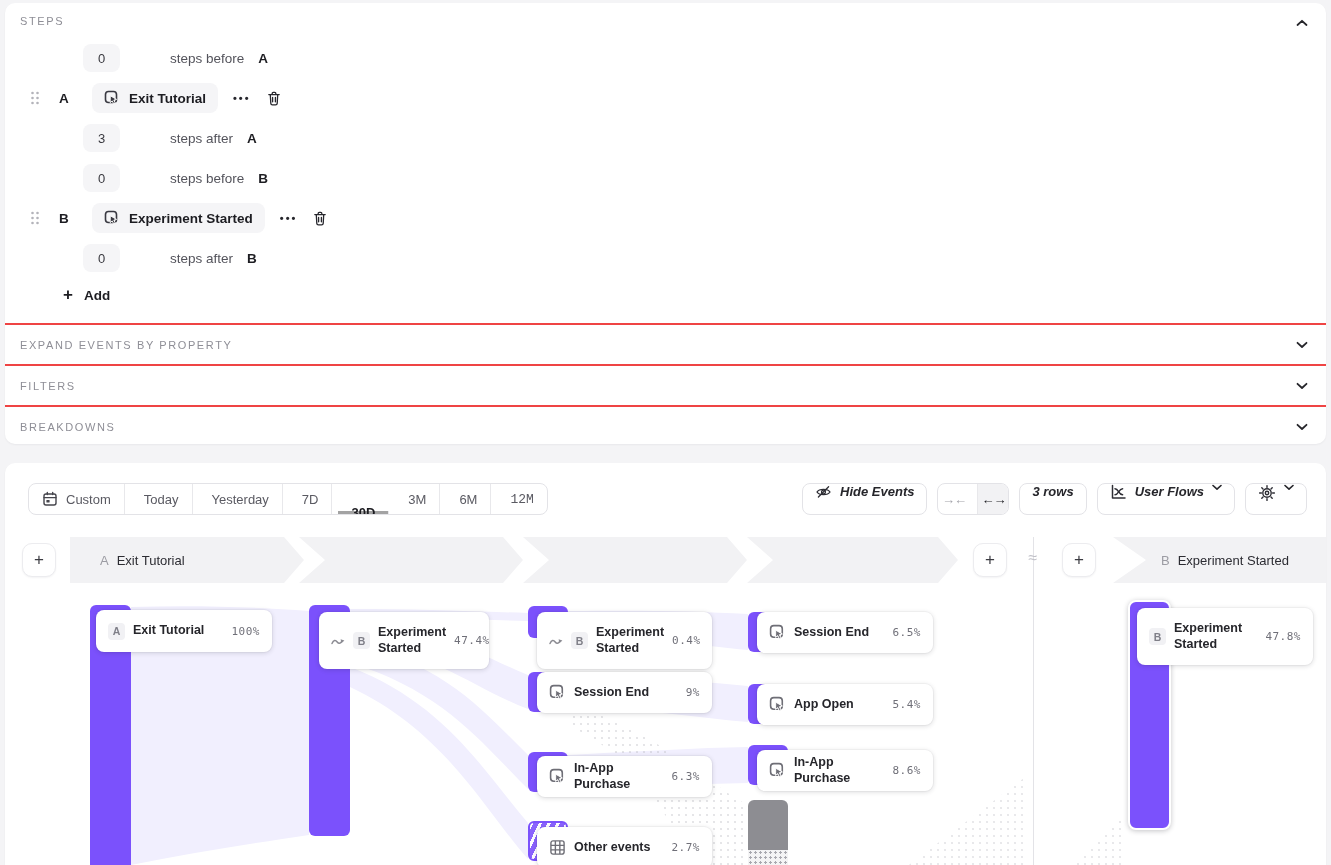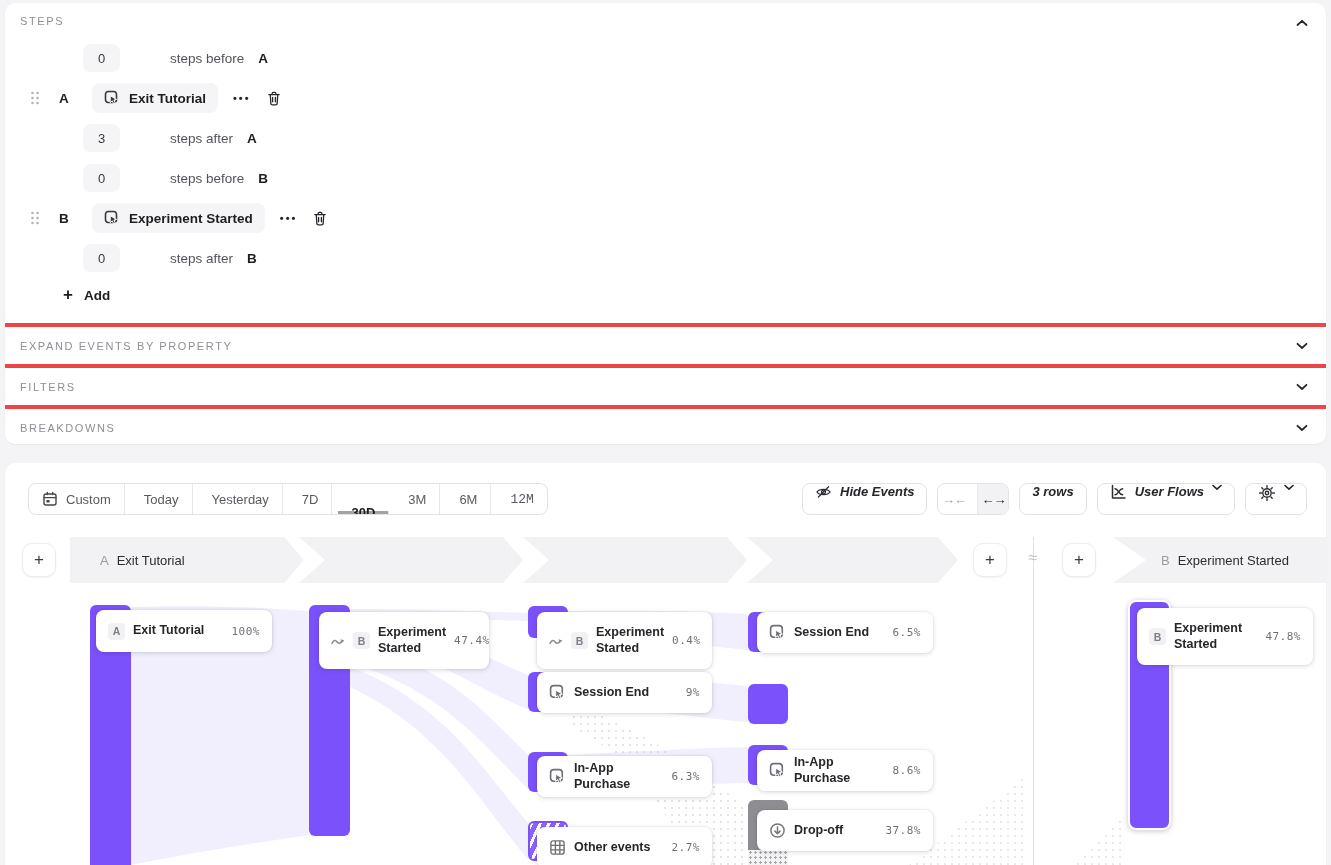--- a/index.html
+++ b/index.html
@@ -19,21 +19,21 @@
   .drag { color:#b3b3ba; width:10px; }
   .step-letter { width:14px; margin-left:19px; font-size:13.5px; font-weight:bold; color:#1d1d22; }
   .pill { margin-left:19px; height:30px; background:#f5f5f7; border-radius:8px; display:flex; align-items:center; gap:9px; padding:0 12px; cursor:pointer; }
   .pill svg { color:#3a3a42; }
   .pill span { font-size:13.5px; font-weight:bold; color:#1d1d22; }
   .more-dots { margin-left:15px; font-size:11px; font-weight:bold; letter-spacing:2px; color:#26262c; cursor:pointer; }
   .trash { margin-left:15px; color:#26262c; cursor:pointer; display:flex; }
   .add-row { position:absolute; left:58px; display:flex; align-items:center; gap:11px; cursor:pointer; }
   .add-row .plus { font-size:17px; font-weight:bold; color:#1d1d22; }
   .add-row .lbl { font-size:13.5px; font-weight:bold; color:#1d1d22; }
-  .collapse-row { position:absolute; left:0; width:100%; height:41px; border-top:4px solid #ef4444; display:flex; align-items:center; justify-content:space-between; padding:0 18px 0 15px; cursor:pointer; }
+  .collapse-row { position:absolute; left:0; width:100%; height:41px; border-top:2px solid #ef4444; display:flex; align-items:center; justify-content:space-between; padding:0 18px 0 15px; cursor:pointer; }
   
   .dateseg { position:absolute; left:23px; top:20px; height:32px; display:flex; align-items:stretch; border:1px solid #e3e3e7; border-radius:8px; background:#fff; overflow:hidden;gap:6px; }
   .ds { display:flex; align-items:center; gap:8px; padding:0 13px; font-size:13px; color:#5a5a62; border-right:1px solid #e8e8eb; cursor:pointer; white-space:nowrap; }
   .ds:last-child { border-right:none;font-family:Liberation Mono, monospace; }
   .ds.sel { background:#a3a3a3; color:#1b1b20; font-weight:bold;margin-top:27px; }
   .rgroup { position:absolute; right:19px; top:20px; display:flex; gap:10px; }
   .btn { height:32px; border:1px solid #e3e3e7; border-radius:8px; background:#fff; display:flex; align-items:flex-start; gap:8px; padding:0 12px; font-size:13px; font-weight:bold; color:#26262b; cursor:pointer; white-space:nowrap;font-style:italic; }
   .btn svg { color:#2e2e35; }
   .arrowseg { padding:0; overflow:hidden; }
   .arrowseg .cell { width:31px; height:100%; display:flex; align-items:center; justify-content:center; font-size:13px; letter-spacing:-1px; }
@@ -396,45 +396,42 @@
     <span class="nicon">
         <svg width="17" height="17" viewBox="0 0 16 16">
           <rect x="1.5" y="1.5" width="11" height="11" rx="3" fill="none" stroke="currentColor" stroke-width="1.5"></rect>
           <path d="M6.3 5.8 L12.6 9.4 L9.8 10.1 L11.3 13.1 L9.7 13.9 L8.2 10.9 L6.2 12.7 Z" fill="currentColor" stroke="#fff" stroke-width="0.9"></path>
         </svg>
       </span>
     <span class="ttl">Session End</span>
     <span class="pct">6.5%</span>
   </div>
 
+  <div class="node-card" style="left:752px; top:221px; width:176px; height:41px;">
+    <span class="nicon">
+        <svg width="17" height="17" viewBox="0 0 16 16">
+          <rect x="1.5" y="1.5" width="11" height="11" rx="3" fill="none" stroke="currentColor" stroke-width="1.5"></rect>
+          <path d="M6.3 5.8 L12.6 9.4 L9.8 10.1 L11.3 13.1 L9.7 13.9 L8.2 10.9 L6.2 12.7 Z" fill="currentColor" stroke="#fff" stroke-width="0.9"></path>
+        </svg>
+      </span>
+    <span class="ttl">App Open</span>
+    <span class="pct">5.4%</span>
+  </div>
 
   <div class="node-card" style="left:752px; top:287px; width:176px; height:41px;">
     <span class="nicon">
         <svg width="17" height="17" viewBox="0 0 16 16">
           <rect x="1.5" y="1.5" width="11" height="11" rx="3" fill="none" stroke="currentColor" stroke-width="1.5"></rect>
           <path d="M6.3 5.8 L12.6 9.4 L9.8 10.1 L11.3 13.1 L9.7 13.9 L8.2 10.9 L6.2 12.7 Z" fill="currentColor" stroke="#fff" stroke-width="0.9"></path>
         </svg>
       </span>
     <span class="ttl">In-App Purchase</span>
     <span class="pct">8.6%</span>
   </div>
 
-  <div class="node-card" style="left:752px; top:347px; width:176px; height:41px;">
-    <span class="nicon">
-        <svg width="17" height="17" viewBox="0 0 16 16">
-          <g fill="none" stroke="#75757c" stroke-width="1.4" stroke-linecap="round" stroke-linejoin="round">
-            <circle cx="8" cy="8" r="6.2"></circle>
-            <path d="M8 4.8 V10.6"></path>
-            <path d="M5.6 8.6 L8 11 L10.4 8.6"></path>
-          </g>
-        </svg>
-      </span>
-    <span class="ttl">Drop-off</span>
-    <span class="pct">37.8%</span>
-  </div>
 
   <div class="node-card" style="left:1132px; top:145px; width:176px; height:57px;">
     <span class="badge">B</span>
     <span class="ttl wrapttl">Experiment Started</span>
     <span class="pct">47.8%</span>
   </div>
 
 </div>
 
 </body></html>

